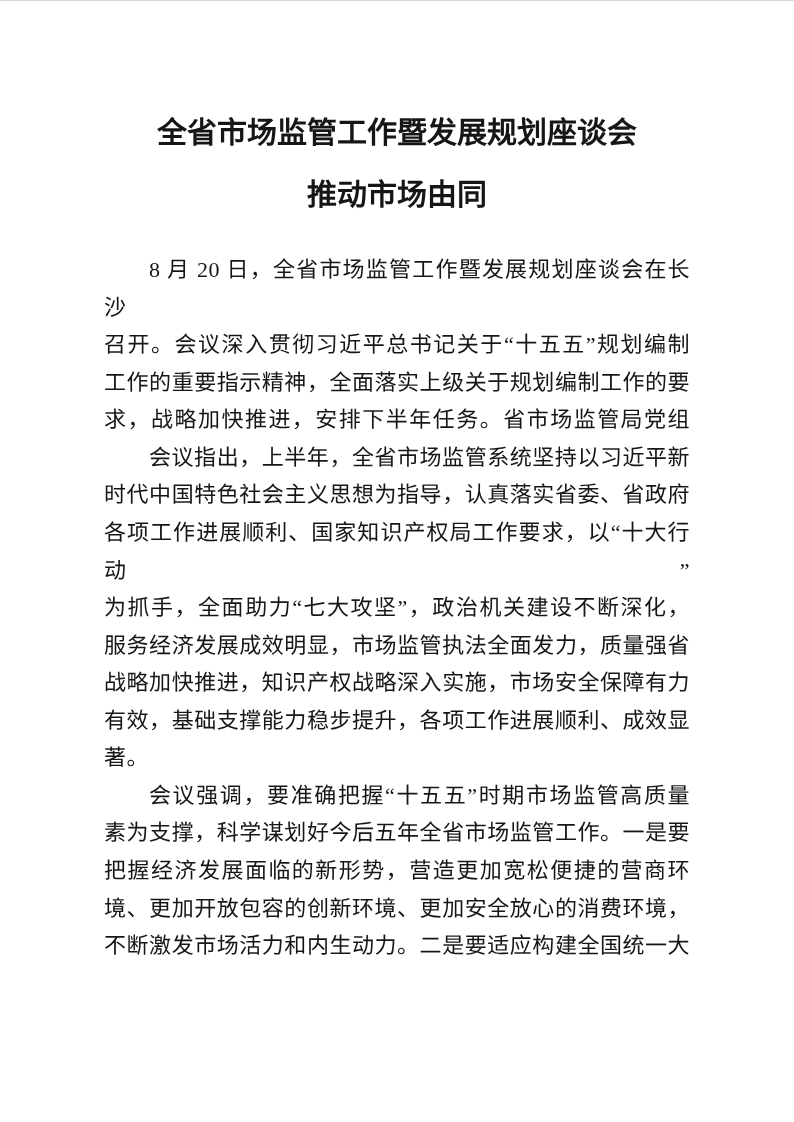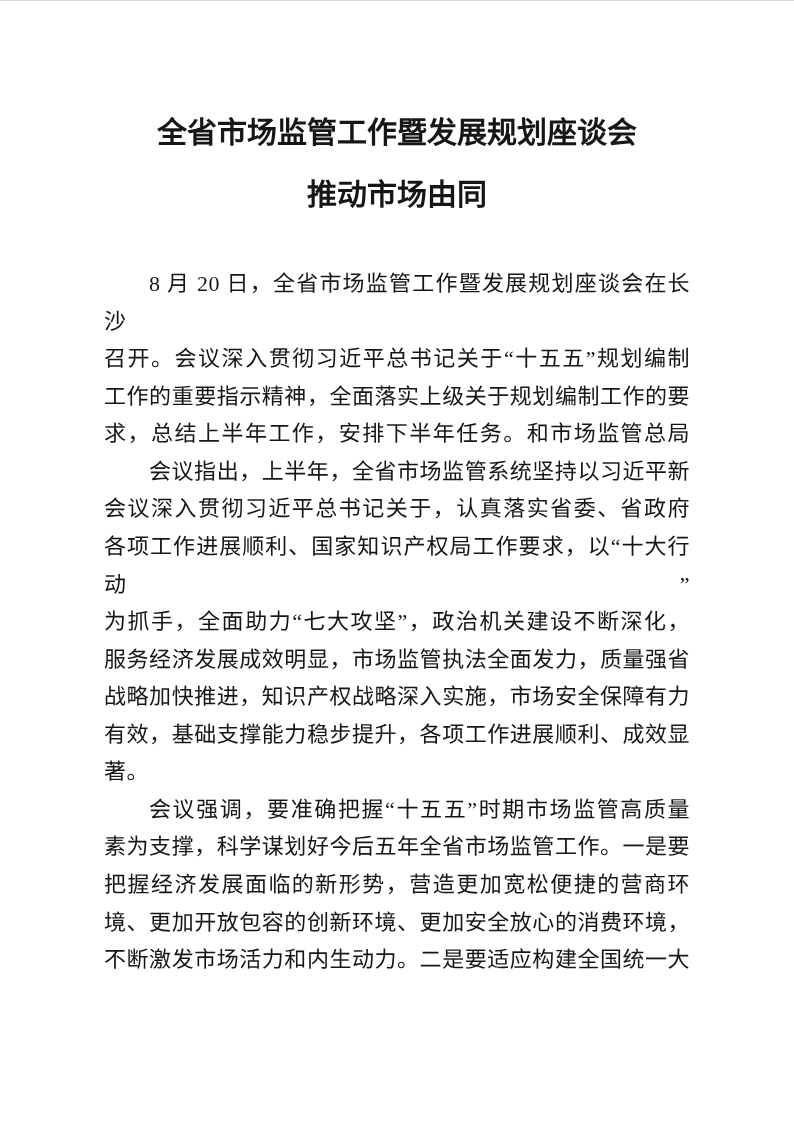--- a/index.html
+++ b/index.html
@@ -29,21 +29,21 @@
     padding: 0;
     text-align: center;
     font-family: "Liberation Sans", "DejaVu Sans", sans-serif;
     font-weight: bold;
     font-size: 30px;
     line-height: 62px;
     color: var(--text-color, #161616);
     letter-spacing: 0px;
   }
   .doc-body {
-    margin: 39px 104px 0 104px;
+    margin: 25px 104px 0 104px;
     width: 586px;
     font-family: "Liberation Serif", "DejaVu Serif", serif;
     font-size: 22px;
     line-height: 37.57px;
     color: var(--text-color, #161616);
     letter-spacing: 0.4px;
   }
   .doc-body .line {
     white-space: nowrap;
     text-align: left;
@@ -63,23 +63,23 @@
 <div class="page">
   <div class="page-top-edge"></div>
   <h1 class="doc-title">
     <div class="title-line">全省市场监管工作暨发展规划座谈会</div>
     <div class="title-line">推动市场由同</div>
   </h1>
   <div class="doc-body" id="doc-body">
       <div class="line indent full">8 月 20 日，全省市场监管工作暨发展规划座谈会在长沙</div>
       <div class="line full">召开。会议深入贯彻习近平总书记关于“十五五”规划编制</div>
       <div class="line full">工作的重要指示精神，全面落实上级关于规划编制工作的要</div>
-      <div class="line full">求，总结上半年工作，安排下半年任务。和市场监管总局</div>
+      <div class="line full">求，战略加快推进，安排下半年任务。省市场监管局党组</div>
       <div class="line indent full">会议指出，上半年，全省市场监管系统坚持以习近平新</div>
-      <div class="line full">会议深入贯彻习近平总书记关于，认真落实省委、省政府</div>
+      <div class="line full">时代中国特色社会主义思想为指导，认真落实省委、省政府</div>
       <div class="line full">各项工作进展顺利、国家知识产权局工作要求，以“十大行动”</div>
       <div class="line full">为抓手，全面助力“七大攻坚”，政治机关建设不断深化，</div>
       <div class="line full">服务经济发展成效明显，市场监管执法全面发力，质量强省</div>
       <div class="line full">战略加快推进，知识产权战略深入实施，市场安全保障有力</div>
       <div class="line full">有效，基础支撑能力稳步提升，各项工作进展顺利、成效显</div>
       <div class="line">著。</div>
       <div class="line indent full">会议强调，要准确把握“十五五”时期市场监管高质量</div>
       <div class="line full">素为支撑，科学谋划好今后五年全省市场监管工作。一是要</div>
       <div class="line full">把握经济发展面临的新形势，营造更加宽松便捷的营商环</div>
       <div class="line full">境、更加开放包容的创新环境、更加安全放心的消费环境，</div>

